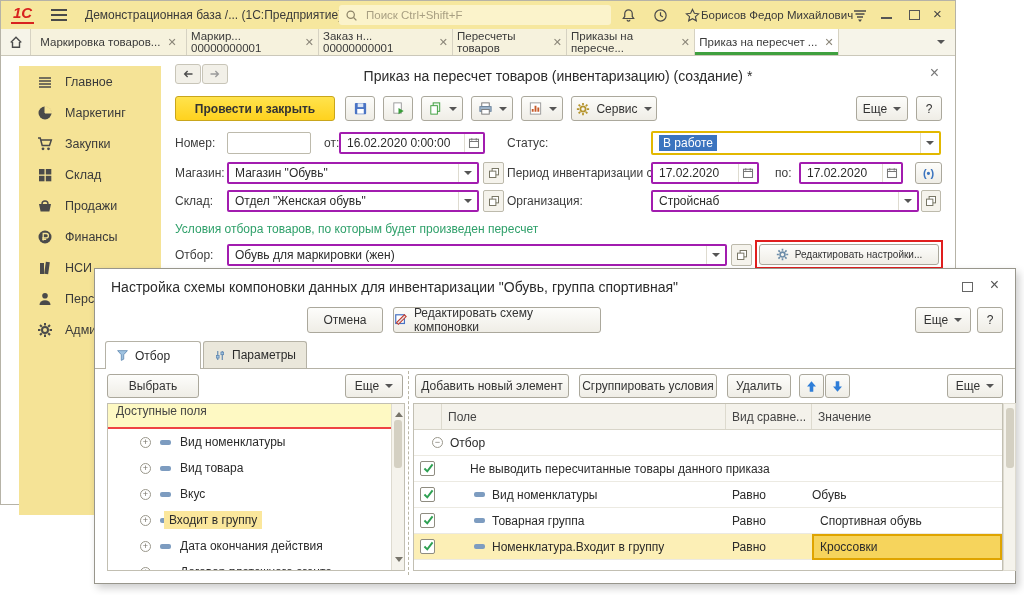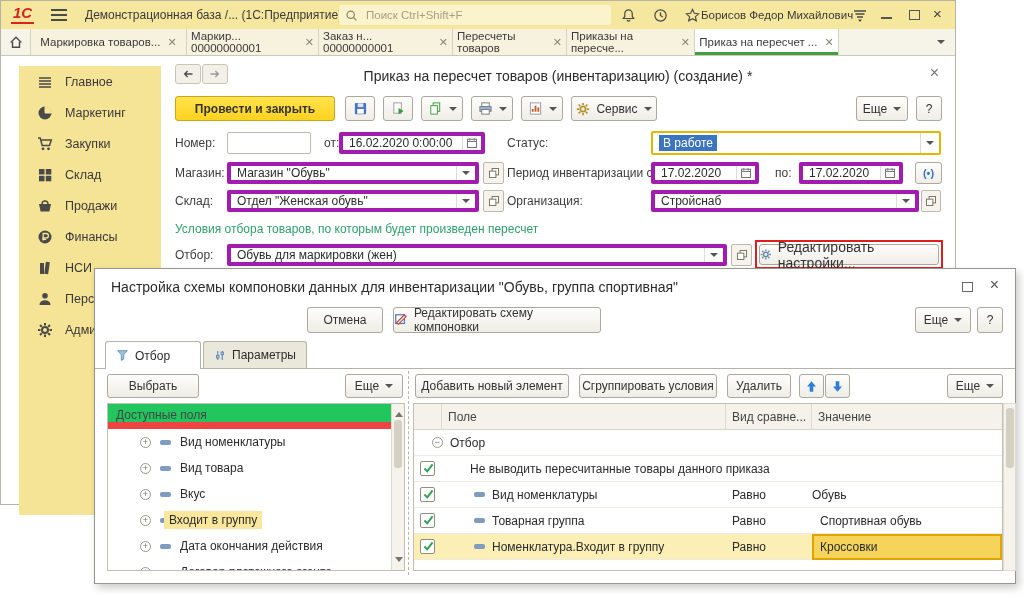--- a/index.html
+++ b/index.html
@@ -39,39 +39,39 @@
   
   .form-area { left:160px; top:55px; width:794px; height:449px; background:#fff; }
   .nav-btn { width:26px; height:20px; background:#f2f0e8; border:1px solid #c8c5b8; border-radius:3px; display:flex; align-items:center; justify-content:center; }
   .form-title { left:90px; right:90px; top:12px; text-align:center; font-size:14px; color:#2b2b2b; }
   .form-close { right:16px; top:8px; font-size:16px; color:#777; }
   .btn { background:linear-gradient(#fdfdfb,#efede6); border:1px solid #aba89c; border-radius:3px; font-size:12px; color:#333; display:flex; align-items:center; justify-content:center; gap:6px; }
   .btn-yellow { background:linear-gradient(#ffe34d,var(--button-yellow,#ffd21e)); border:1px solid var(--button-yellow-border,#c9a61b); font-weight:bold; }
   .dd { width:0; height:0; border:4px solid transparent; border-top:4px solid #555; margin-top:4px; }
   .field-label { font-size:12px; color:#3c3c3c; }
   .inputbox { background:#fff; border:1px solid #bdbaac; border-radius:2px; height:22px; }
-  .combo { background:#fff; border:4px solid #a21caf; border-radius:2px; height:22px; display:flex; align-items:center; font-size:12px; padding-left:6px; color:#2b2b2b; }
+  .combo { background:#fff; border:2px solid #a21caf; border-radius:2px; height:22px; display:flex; align-items:center; font-size:12px; padding-left:6px; color:#2b2b2b; }
   .combo .ddwrap { margin-left:auto; align-self:stretch; display:flex; align-items:center; justify-content:center; width:19px; border-left:1px solid #dedbd0; }
   .sq-btn { width:21px; height:22px; background:#f5f3ec; border:1px solid #bdbaac; border-radius:2px; display:flex; align-items:center; justify-content:center; }
   .green-note { font-size:12px; color:var(--green-text,#2fa06a); }
   .status-combo { border:2px solid #e2b800; height:24px; }
   .sel-text { background:var(--selection-blue,#3b74bf); color:#fff; padding:1px 4px; font-size:12px; }
   .red-annot { border:2px solid var(--annotation-red,#e01e1e); padding:2px; }
 
   
   .dialog { left:94px; top:268px; width:922px; height:316px; background:#fff; border:1px solid #98968c; box-shadow:3px 4px 8px rgba(0,0,0,.2); z-index:10; }
   .dlg-title { left:16px; top:10px; font-size:14px; color:#2b2b2b; }
   .dlg-max { right:42px; top:13px; width:11px; height:10px; border:1.5px solid #666; }
   .dlg-close { right:16px; top:7px; font-size:16px; color:#555; }
   .dtab { top:72px; height:27px; display:flex; align-items:center; gap:6px; padding:0 10px; font-size:12px; border:1px solid #b5b2a6; border-bottom:none; border-radius:3px 3px 0 0; background:#eae7db; }
   .dtab.active { background:#fff; z-index:2; height:28px; }
   .content-line { left:0; right:0; top:99px; border-top:1px solid #b5b2a6; }
   .splitter { left:313px; top:102px; height:204px; border-left:1px dashed #bab6a5; }
   .panelbox { border:1px solid #c2bfb2; background:#fff; }
-  .list-header { height:25px; border-bottom:7px solid #ef4444; display:flex; align-items:flex-end; padding-left:8px; font-size:12px; color:#444; background:#22c55e; }
+  .list-header { height:25px; border-bottom:2px solid #ef4444; display:flex; align-items:flex-start; padding-left:8px; font-size:12px; color:#444; background:#fef9c3; }
   .list-item { height:26px; display:flex; align-items:center; font-size:12px; position:relative; }
   .hl { background:var(--highlight-yellow,#fbe79c); padding:2px 5px; }
   .vscroll { background:#f5f3ec; border-left:1px solid #dedbd0; }
   .thumb { position:absolute; left:2px; width:8px; background:#d4d0c2; border-radius:3px; }
   .arr-t { width:0;height:0;border:4px solid transparent; }
   .circ { width:11px; height:11px; border:1px solid #9a978b; border-radius:50%; color:#77746a; font-size:9px; line-height:9px; text-align:center; background:#fff; }
   .fdash { width:11px; height:5px; background:#7d9cc0; border-radius:2px; }
   .thead { background:#f4f2eb; border-bottom:1px solid #d8d5c9; display:flex; height:26px; font-size:12px; color:#444; }
   .thead > div { display:flex; align-items:center; padding-left:6px; border-right:1px solid #ddDAce; }
   .trow { display:flex; height:26px; border-bottom:1px solid #eceae2; font-size:12px; align-items:center; position:relative; }
@@ -398,21 +398,21 @@
             <span class="dd"></span>
           </span>
       </div>
       <div class="abs sq-btn" style="left:570px;top:188px">
         <svg width="12" height="12" viewBox="0 0 16 16">
             <rect x="5.5" y="2" width="8.5" height="8.5" fill="#fff" stroke="#767463" stroke-width="1.3"></rect>
             <rect x="2" y="5.5" width="8.5" height="8.5" fill="#fff" stroke="#767463" stroke-width="1.3"></rect>
           </svg>
       </div>
       <div class="abs red-annot" style="left:594px;top:184px;width:188px;height:29px">
-        <div class="btn" style="width:100%;height:100%;font-size:14px">
+        <div class="btn" style="width:100%;height:100%;font-size:10px">
           <svg width="13" height="13" viewBox="0 0 16 16">
               <circle cx="8" cy="8" r="3" fill="none" stroke="#6b8ca8" stroke-width="2"></circle>
               <g stroke="#6b8ca8" stroke-width="2">
                 <path d="M8 1v2.5M8 12.5V15M1 8h2.5M12.5 8H15M3 3l1.8 1.8M11.2 11.2 13 13M13 3l-1.8 1.8M4.8 11.2 3 13"></path>
               </g>
             </svg>
           <span>Редактировать настройки...</span>
         </div>
       </div>
     </div>

